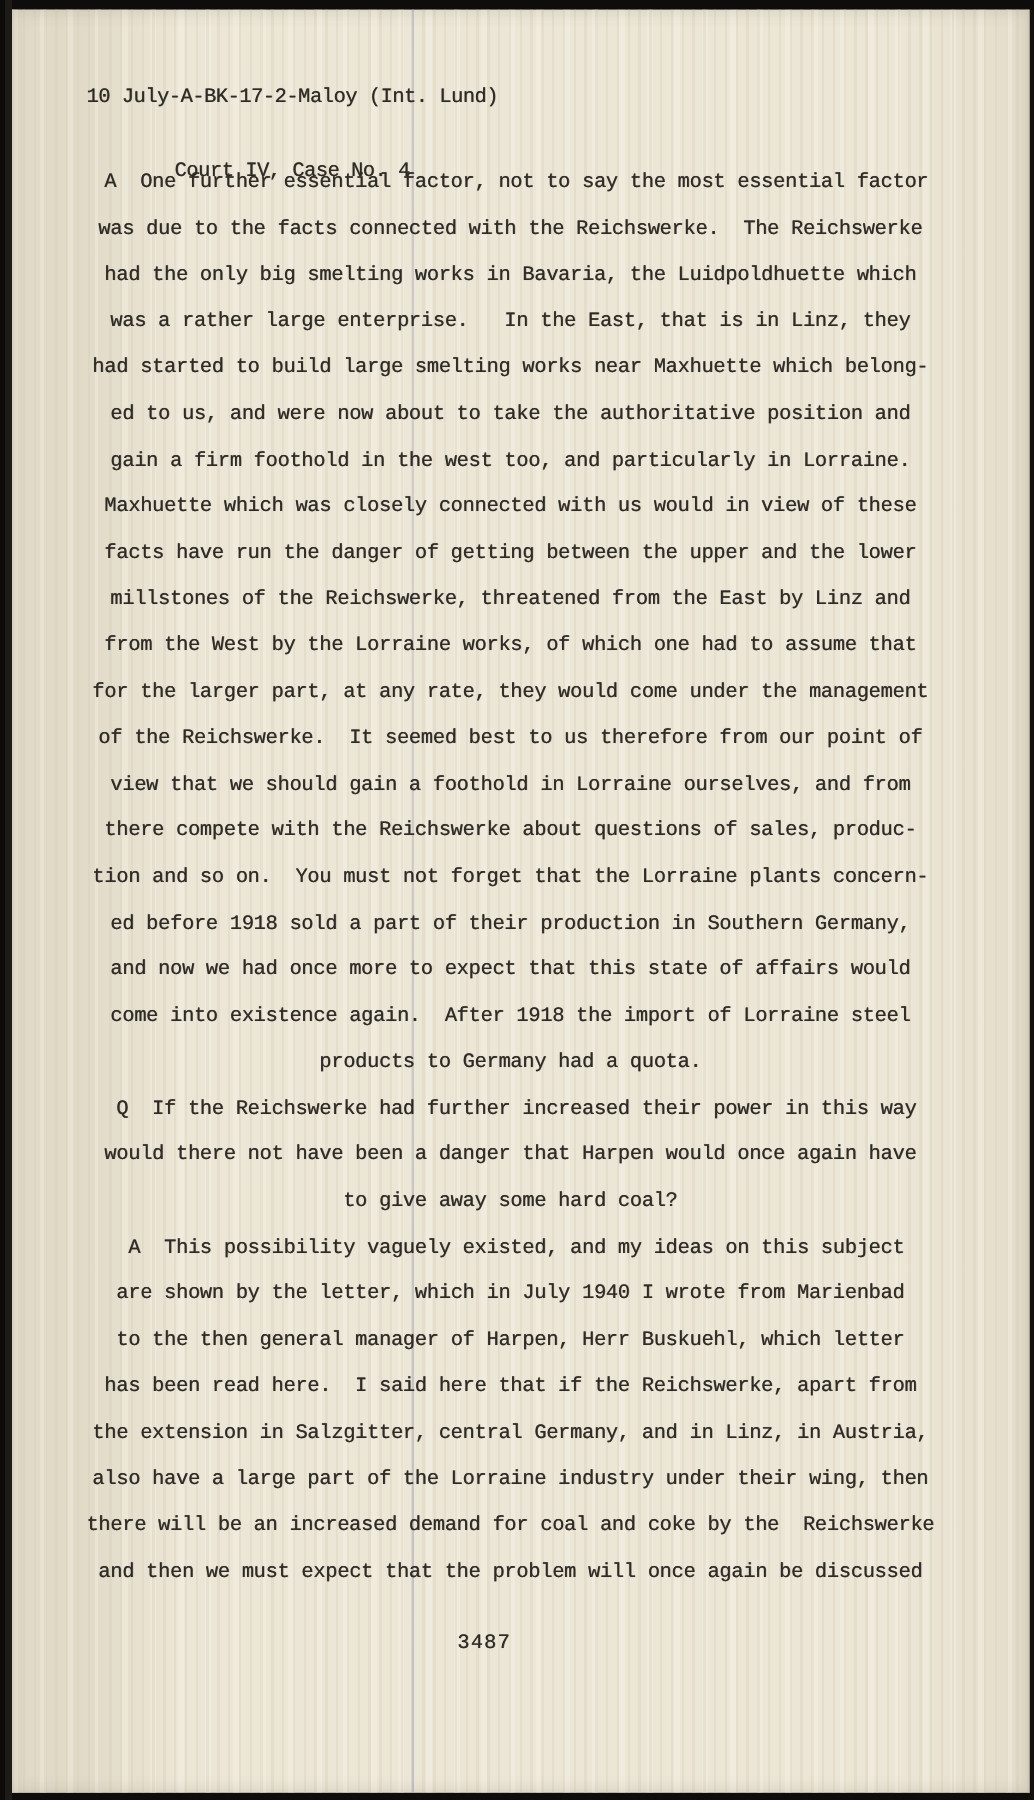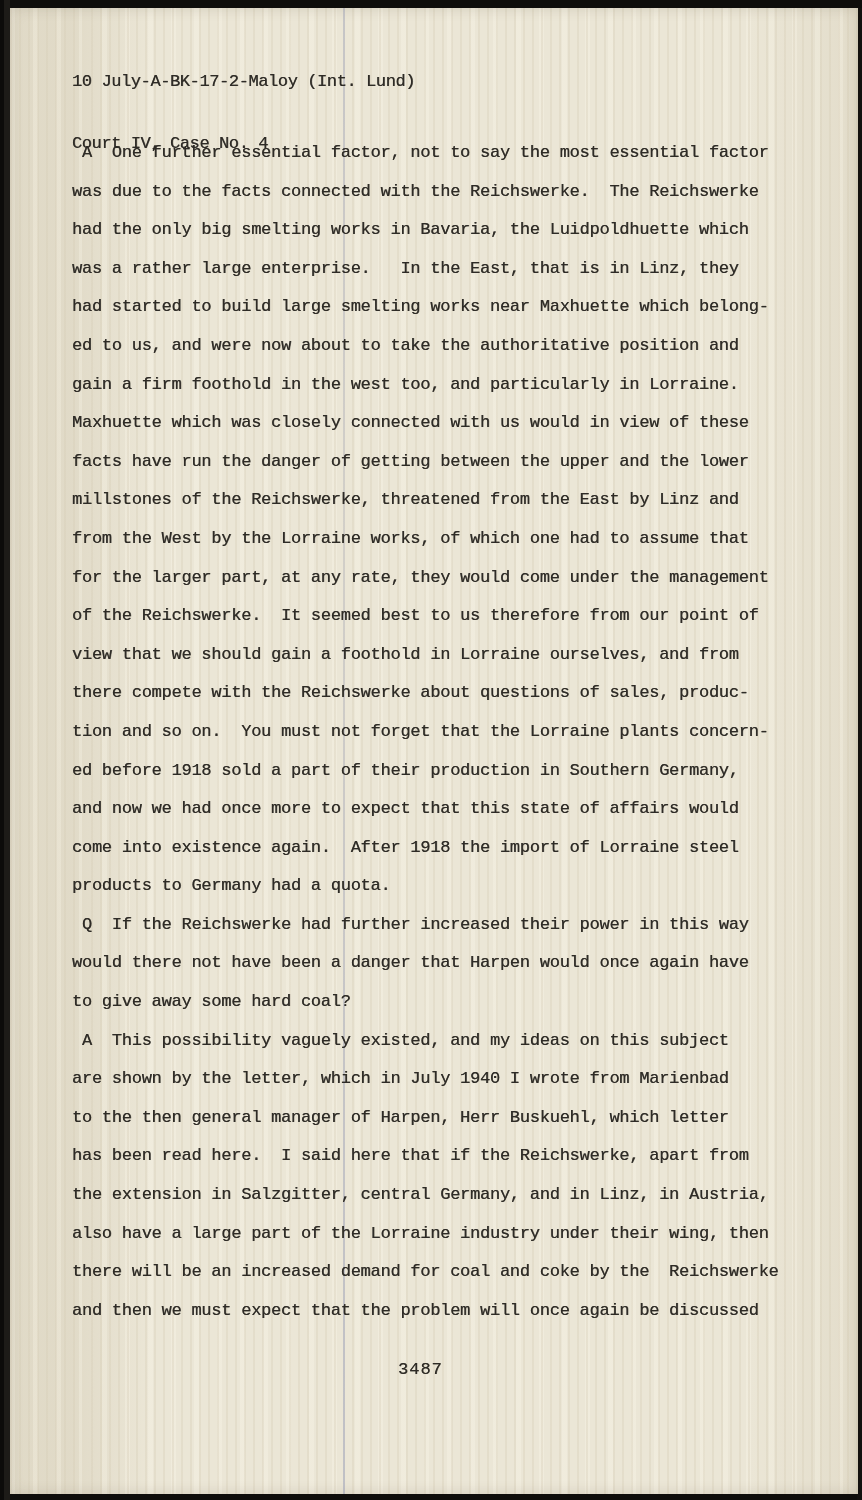--- a/index.html
+++ b/index.html
@@ -35,20 +35,21 @@
         rgba(0,0,0,0) 2px 9px),
       repeating-linear-gradient(90deg,
         rgba(255, 252, 240, 0.25) 0 5px,
         rgba(0,0,0,0) 5px 23px),
       linear-gradient(90deg,
         rgba(205,196,172,0.35) 0 60px,
         rgba(0,0,0,0) 140px 740px,
         rgba(208,199,176,0.3) 100%),
       var(--paper);
     box-shadow: inset 0 0 14px rgba(90,80,60,0.18);
+    text-align: center;
   }
   .crease {
     position: absolute;
     left: 333px; 
     top: 0;
     bottom: 0;
     width: 2px;
     background: linear-gradient(180deg,
       var(--crease) 0%,
       rgba(148,156,190,0.22) 35%,
@@ -74,21 +75,21 @@
     top: 133px;
     font-size: 17px;
     letter-spacing: -0.25px;
   }
   .body-text .line {
     height: 38.6px;
     line-height: 24px;
   }
   .page-number {
     position: absolute;
-    left: 388px;
+    left: 371px;
     top: 1352px;
     font-size: 17px;
     letter-spacing: 1px;
   }
 </style>
 </head>
 <body>
 
 <div class="scan">
   <div class="paper">

